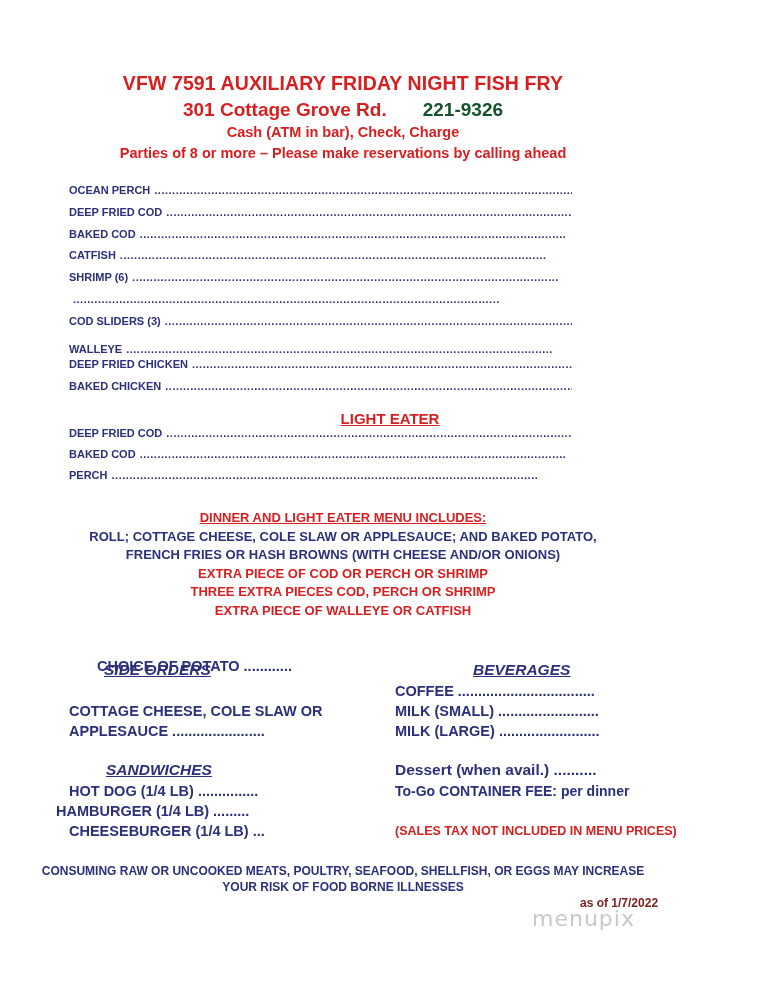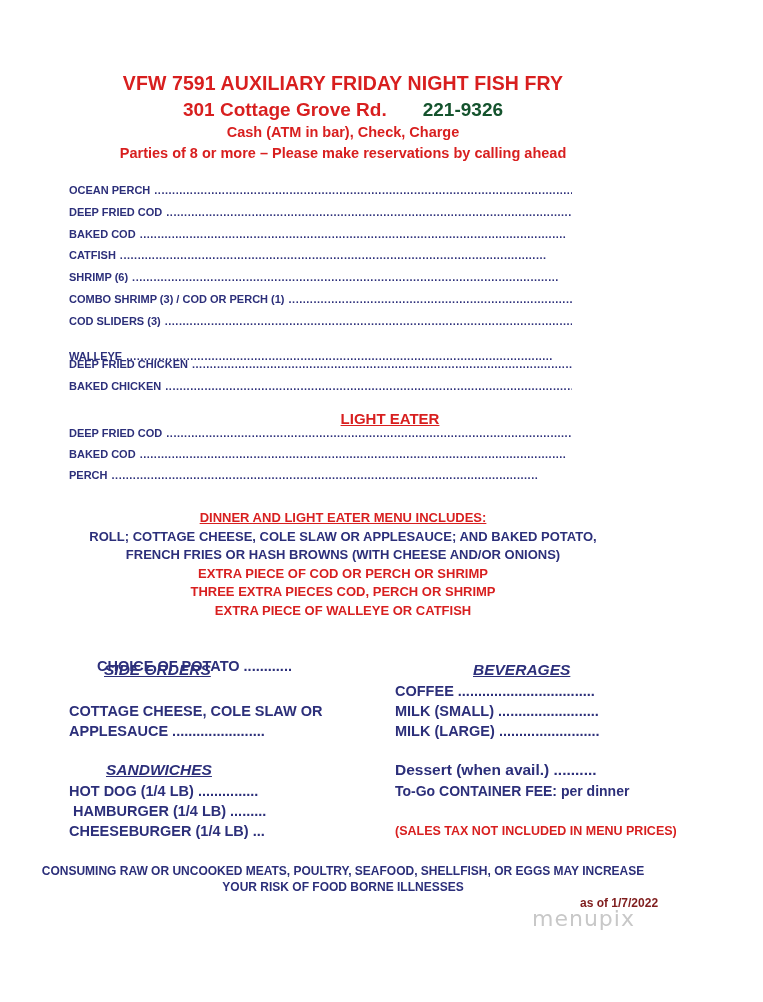--- a/index.html
+++ b/index.html
@@ -58,28 +58,27 @@
     </div>
     <div class="abs navy menu-line" style="top: 249.4px;">
       <span class="name">CATFISH</span>
       <span class="leader">........................................................................................................................</span>
     </div>
     <div class="abs navy menu-line" style="top: 271.2px;">
       <span class="name">SHRIMP (6)</span>
       <span class="leader">........................................................................................................................</span>
     </div>
     <div class="abs navy menu-line" style="top: 293px;">
-      <span class="name">COMBO SHRIMP (3) / COD OR PERCH (1)</span>
       <span class="leader">........................................................................................................................</span>
     </div>
     <div class="abs navy menu-line" style="top: 314.8px;">
       <span class="name">COD SLIDERS (3)</span>
       <span class="leader">........................................................................................................................</span>
     </div>
-    <div class="abs navy menu-line" style="top: 350px;">
+    <div class="abs navy menu-line" style="top: 343px;">
       <span class="name">WALLEYE</span>
       <span class="leader">........................................................................................................................</span>
     </div>
     <div class="abs navy menu-line" style="top: 358.4px;">
       <span class="name">DEEP FRIED CHICKEN</span>
       <span class="leader">........................................................................................................................</span>
     </div>
     <div class="abs navy menu-line" style="top: 380.2px;">
       <span class="name">BAKED CHICKEN</span>
       <span class="leader">........................................................................................................................</span>
@@ -120,21 +119,21 @@
 <div class="abs navy col-line" style="left:69px; top:723px;">
   <span>APPLESAUCE</span>
     <span class="leader">.......................</span>
 </div>
 
 <div class="abs navy sec-head" style="left:106px; top:761px;">SANDWICHES</div>
 <div class="abs navy col-line" style="left:69px; top:783px;">
   <span>HOT DOG (1/4 LB)</span>
     <span class="leader">...............</span>
 </div>
-<div class="abs navy col-line" style="left:73px; top:803px;">
+<div class="abs navy col-line" style="left:56px; top:803px;">
   <span>HAMBURGER (1/4 LB)</span>
     <span class="leader">.........</span>
 </div>
 <div class="abs navy col-line" style="left:69px; top:823px;">
   <span>CHEESEBURGER (1/4 LB)</span>
     <span class="leader">...</span>
 </div>
 
 <div class="abs navy sec-head" style="left:473px; top:661px;">BEVERAGES</div>
 <div class="abs navy col-line" style="left:395px; top:683px;">

